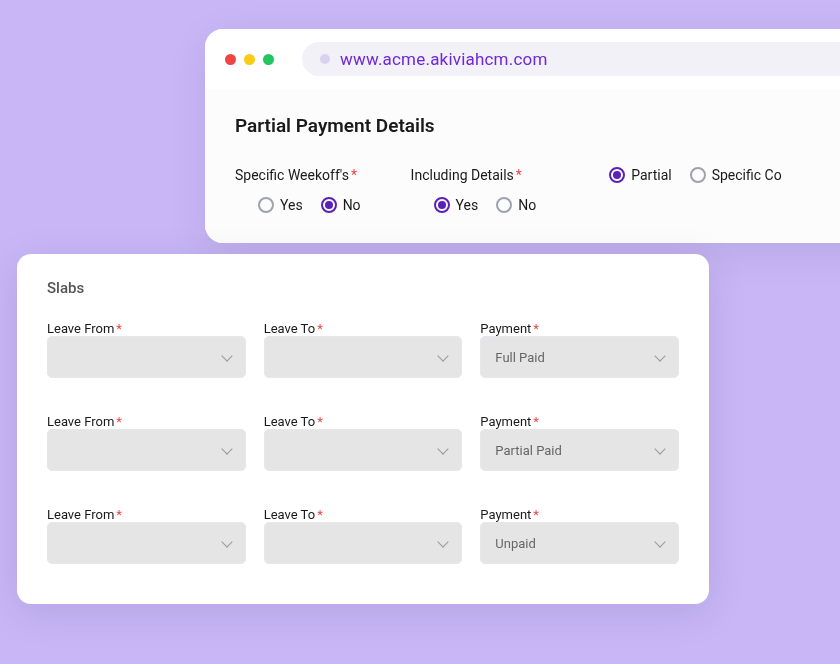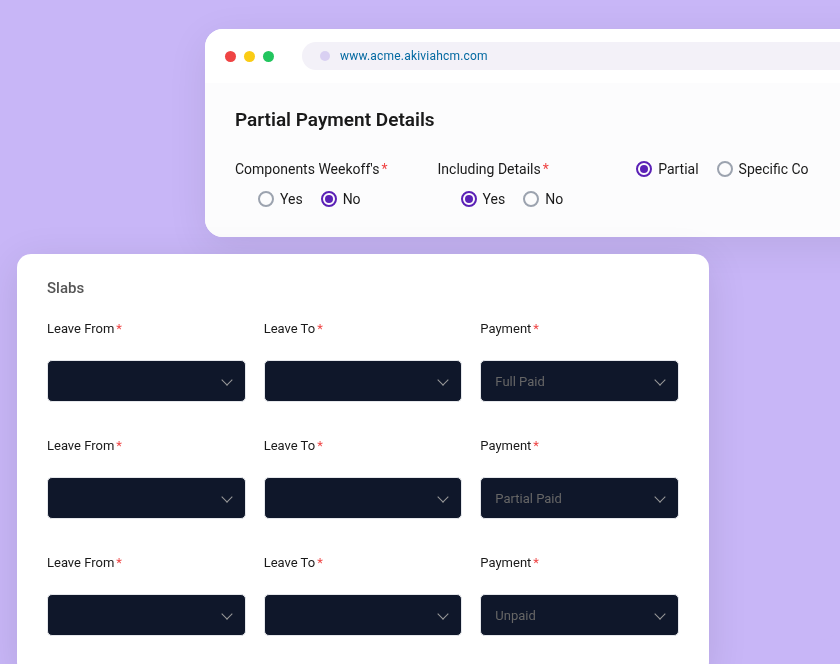--- a/index.html
+++ b/index.html
@@ -59,22 +59,22 @@
       gap: 10px;
       flex: 1;
     }
     .url-dot {
       width: 10px;
       height: 10px;
       border-radius: 50%;
       background: #d9d0f2;
     }
     .url-text {
-      font-size: 12px;
-      color: #0369a1;
+      font-size: 17px;
+      color: #6d28d9;
       letter-spacing: 0.2px;
     }
     .page-content {
       padding: 25px 30px 30px 30px;
       background: #fcfcfd;
     }
     .page-title {
       font-size: 19px;
       font-weight: 600;
       color: #1a1a1a;
@@ -152,36 +152,36 @@
       display: flex;
       gap: 18px;
       margin-bottom: 36px;
     }
     .slab-row:last-child {
       margin-bottom: 0;
     }
     .field-group {
       display: flex;
       flex-direction: column;
-      gap: 24px;
+      gap: 0;
       flex: 1;
     }
     .field-label {
       font-size: 13px;
       color: #1a1a1a;
       font-weight: 400;
     }
     .select-box {
       border: 1px solid #e5e7eb;
       border-radius: 5px;
       padding: 11px 14px;
       display: flex;
       align-items: center;
       justify-content: space-between;
-      background: #0f172a;
+      background: #e5e5e5;
       cursor: pointer;
       min-height: 42px;
     }
     .select-value {
       font-size: 13px;
       color: #666;
     }
     .chevron {
       width: 8px;
       height: 8px;
@@ -205,21 +205,21 @@
       <div class="url-dot"></div>
       <span class="url-text">www.acme.akiviahcm.com</span>
     </div>
   </div>
   <div class="page-content">
     <h1 class="page-title">Partial Payment Details</h1>
     <div class="radio-row">
 
       <div class="radio-group">
         <div class="group-label">
-          <span>Components Weekoff's</span><span class="asterisk">*</span>
+          <span>Specific Weekoff's</span><span class="asterisk">*</span>
         </div>
         <div class="radio-options">
           <div class="radio-option">
             <div class="radio-circle"></div>
             <span class="radio-label">Yes</span>
           </div>
           <div class="radio-option">
             <div class="radio-circle selected"></div>
             <span class="radio-label">No</span>
           </div>

